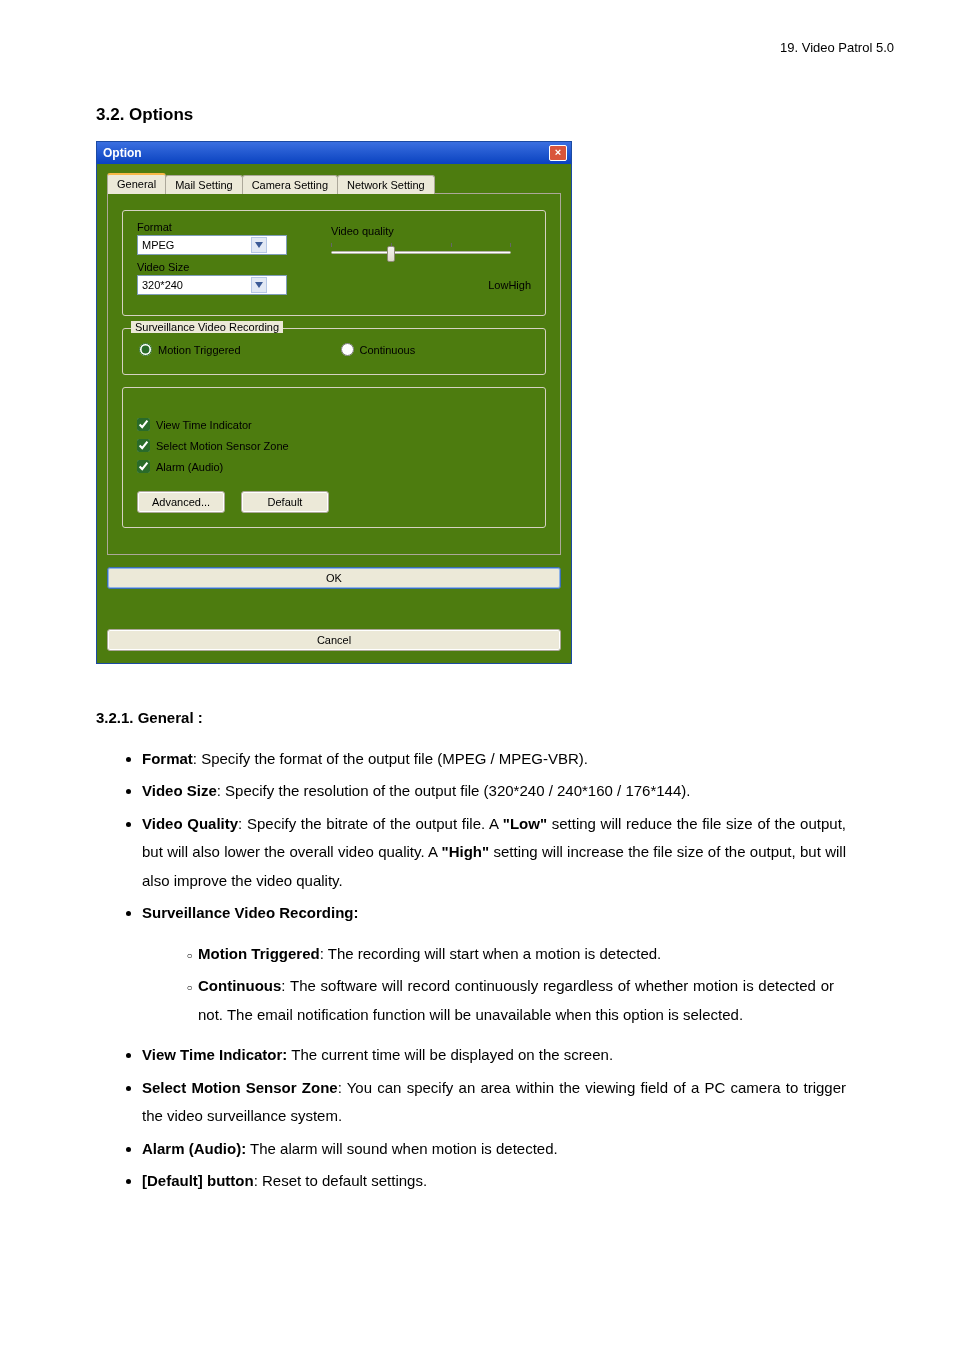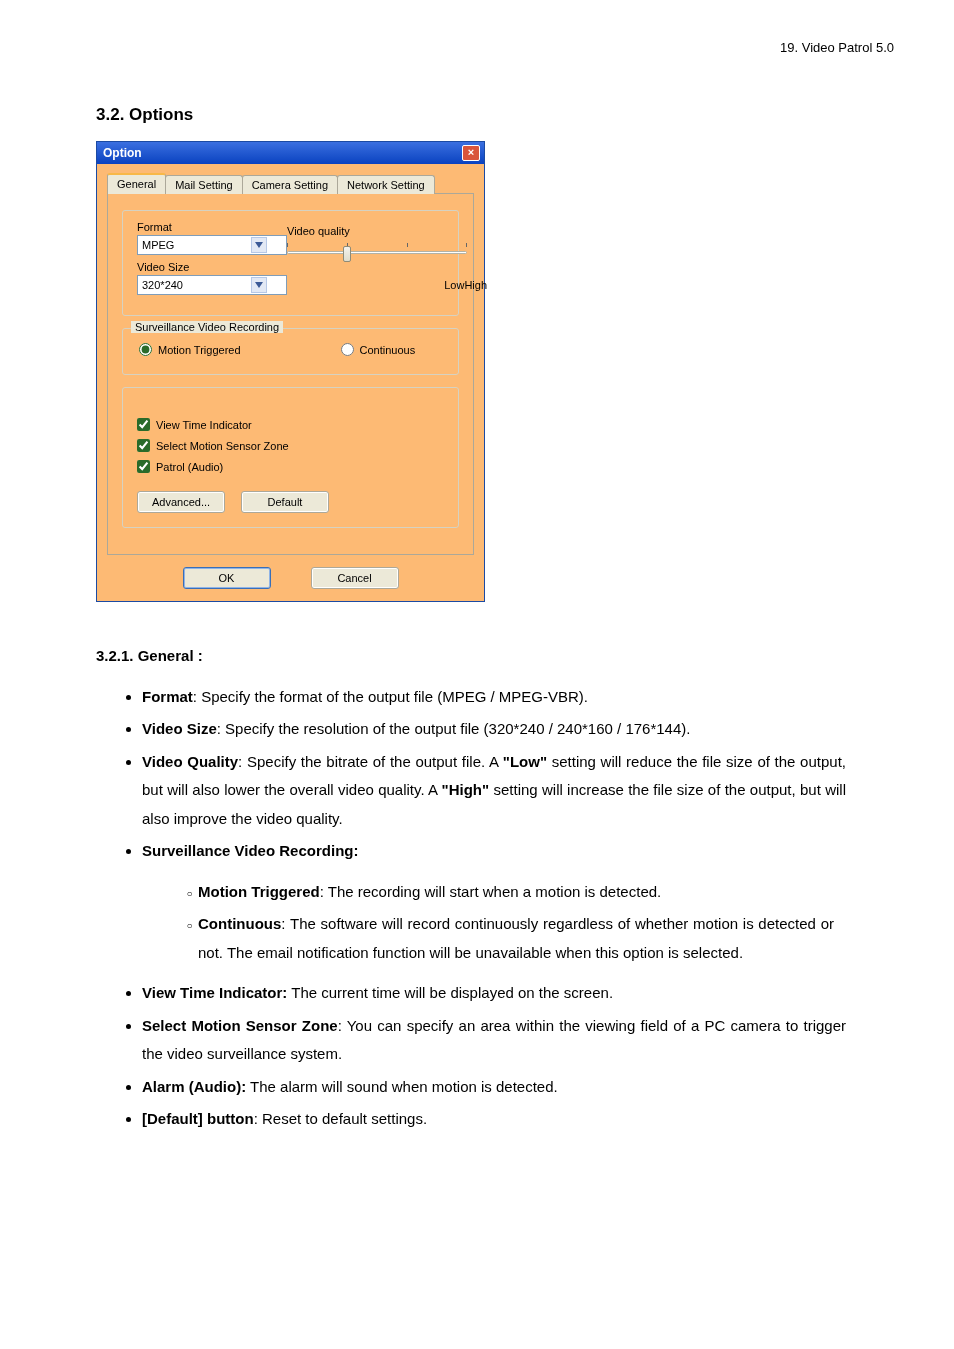--- a/index.html
+++ b/index.html
@@ -17,21 +17,21 @@
     font-size: 13px;
     margin-bottom: 50px;
   }
   h2.section-title {
     font-size: 17px;
     font-weight: bold;
     margin: 0 0 16px 36px;
   }
   
   .dialog {
-    width: 389px;
+    width: 476px;
     margin-left: 36px;
     border: 1px solid #1b4aa3;
     font-family: Tahoma, Arial, sans-serif;
     font-size: 11px;
     color: #000;
     background: #ece9d8;
   }
   .dialog .titlebar {
     background: linear-gradient(#3a6fe0, #0a42c0);
     color: #fff;
@@ -50,21 +50,21 @@
     border-radius: 2px;
     color: #fff;
     font-weight: bold;
     text-align: center;
     line-height: 13px;
     font-size: 11px;
     cursor: pointer;
   }
   .dialog-body {
     padding: 8px 10px 12px 10px;
-    background: #fdba74;
+    background: #4d7c0f;
   }
   .tabstrip { display: flex; align-items: flex-end; border-bottom: 1px solid #aca899; margin-bottom: 0; }
   .tab {
     border: 1px solid #aca899;
     border-bottom: none;
     padding: 3px 9px;
     margin-right: -1px;
     background: #ece9d8;
     border-top-left-radius: 3px;
     border-top-right-radius: 3px;
@@ -152,21 +152,21 @@
     border-radius: 2px;
     cursor: pointer;
   }
   .slider-labels { display: flex; justify-content: flex-end; margin-top: 12px; width: 200px; }
   .radio-row { display: flex; gap: 100px; padding: 4px 2px; }
   .radio-item, .check-item { display: flex; align-items: center; gap: 6px; cursor: pointer; }
   .radio-item input, .check-item input { margin: 0; accent-color: #2a6b2a; }
   .check-item input { accent-color: #2a6b2a; width: 13px; height: 13px; }
   .check-list .check-item { margin-bottom: 8px; }
   .btnrow { display: flex; gap: 16px; margin-top: 18px; }
-  .btnrow2 { display: flex; justify-content: center; gap: 40px; margin-top: 12px; }
+  .btnrow2 { display: flex; justify-content: center; gap: 40px; margin-top: 12px; flex-direction: column; }
   .btn {
     min-width: 88px;
     height: 22px;
     background: #ece9d8;
     border: 1px solid #aca899;
     border-radius: 3px;
     font-size: 11px;
     cursor: pointer;
     display: inline-flex;
     align-items: center;
@@ -268,21 +268,21 @@
         <label class="check-item">
           <input type="checkbox" checked="" style="">
           <span>View Time Indicator</span>
         </label>
         <label class="check-item">
           <input type="checkbox" checked="" style="">
           <span>Select Motion Sensor Zone</span>
         </label>
         <label class="check-item">
           <input type="checkbox" checked="" style="">
-          <span>Patrol (Audio)</span>
+          <span>Alarm (Audio)</span>
         </label>
 
         <div class="btnrow">
           <div class="btn">Advanced...</div>
           <div class="btn">Default</div>
         </div>
       </div>
 
     </div>
 

